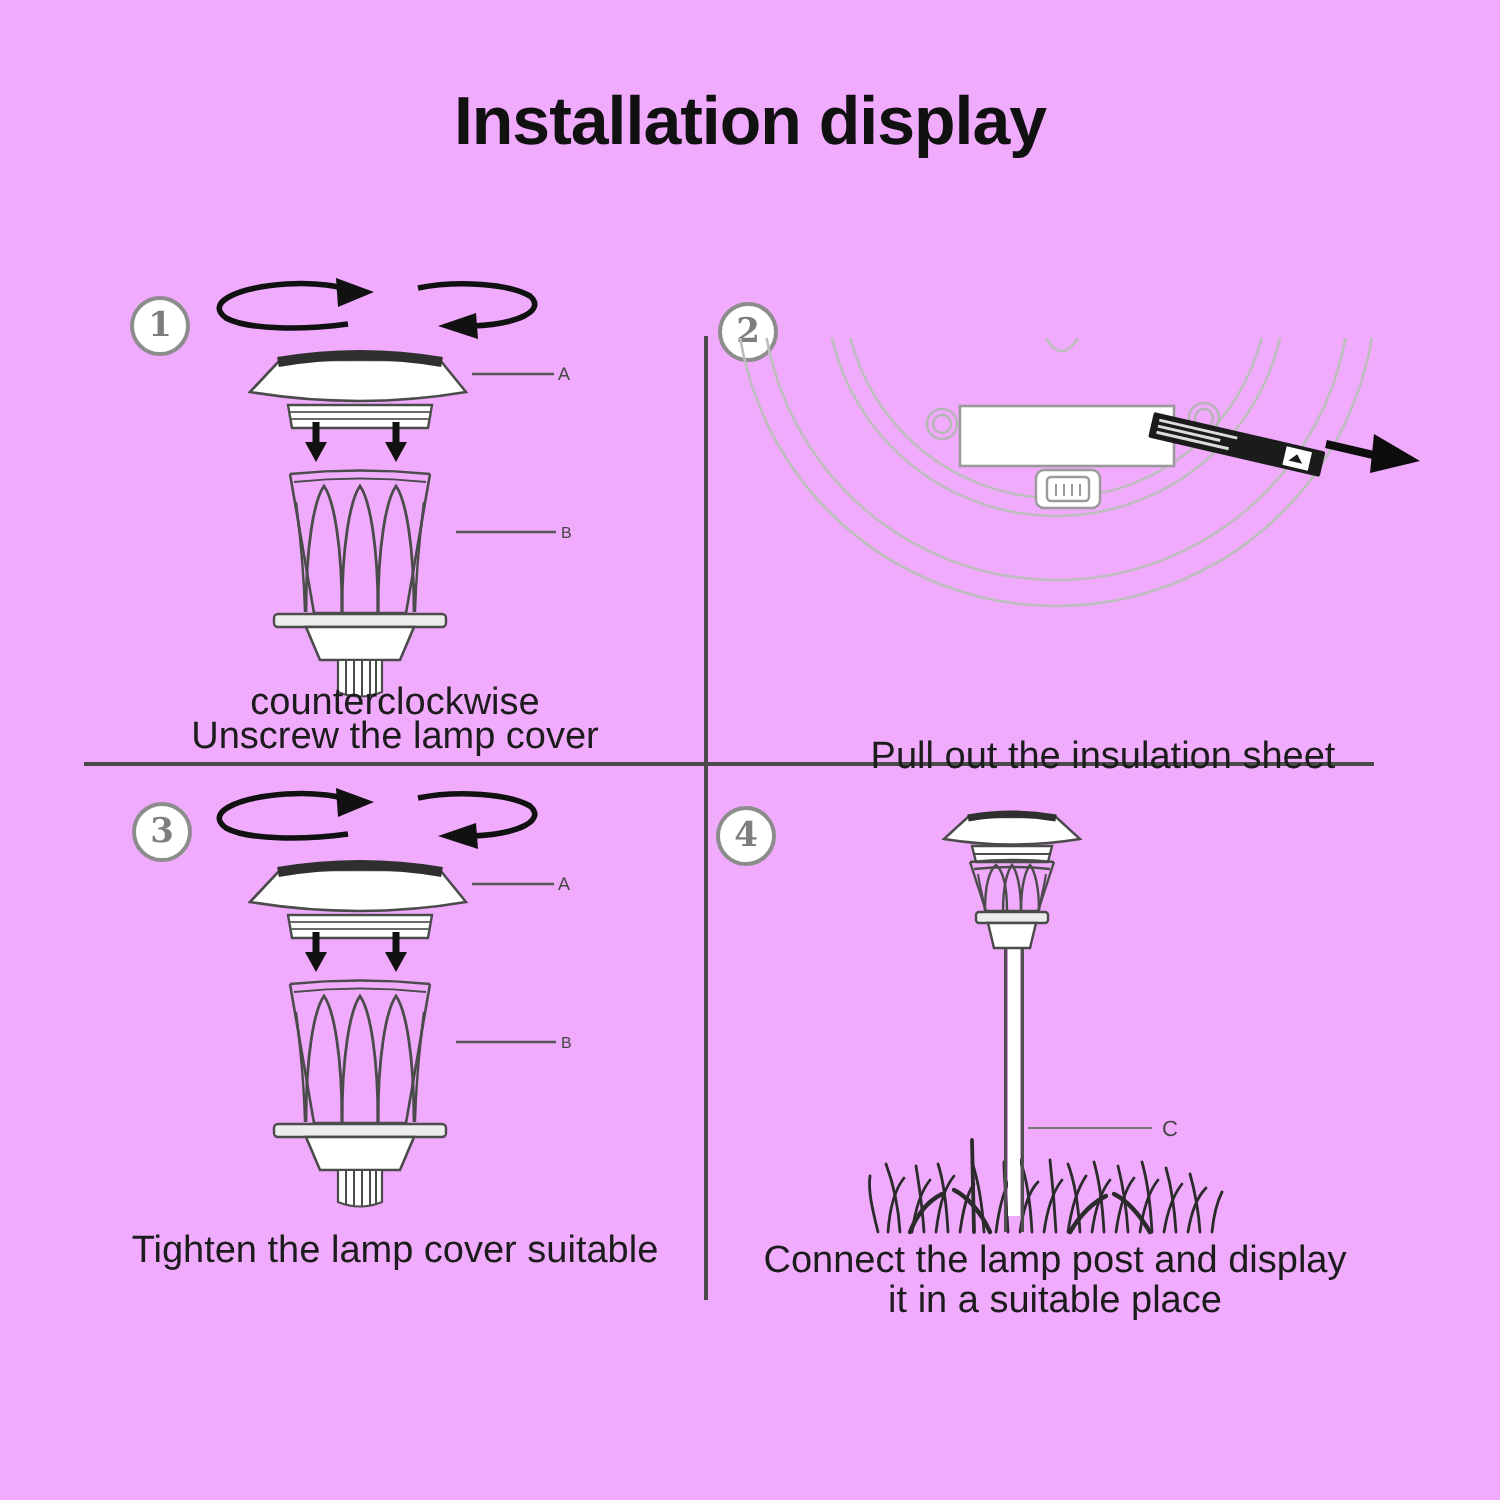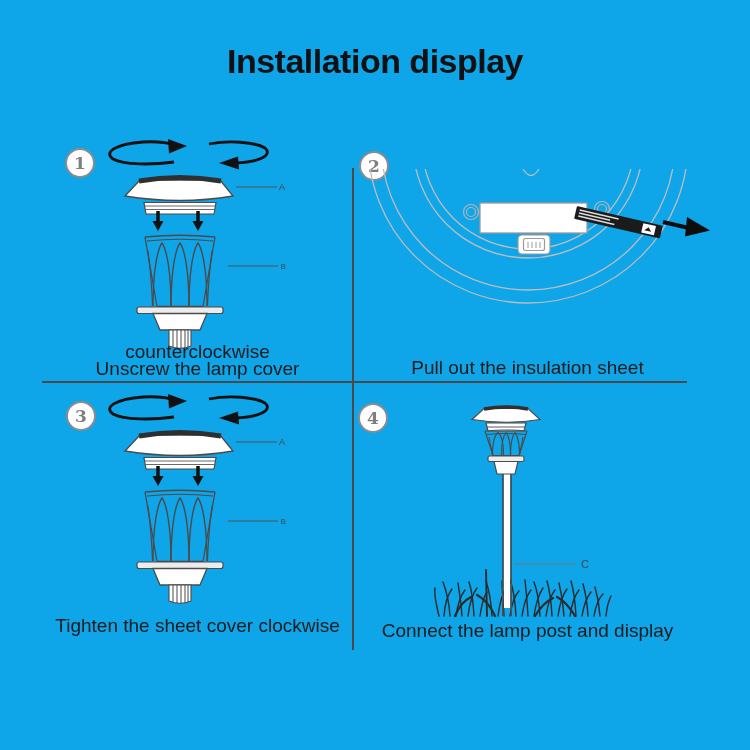--- a/index.html
+++ b/index.html
@@ -1,35 +1,35 @@
 <!DOCTYPE html>
 <html><head>
 <meta charset="utf-8">
 <style>
   html,body{margin:0;padding:0;background:#fff;}
-  .page{position:relative;width:750px;height:750px;background:#0ea5e9;overflow:hidden;
+  .page{position:relative;width:750px;height:750px;background:#f0abfc;overflow:hidden;
         font-family:"Liberation Sans",sans-serif;}
   .title{position:absolute;top:42px;left:0;width:750px;text-align:center;
          font-weight:700;font-size:34px;letter-spacing:-0.5px;color:#111;}
   .divider-v{position:absolute;left:352px;top:168px;width:2px;height:482px;background:#4a4a4a;}
   .divider-h{position:absolute;left:42px;top:381px;width:645px;height:2px;background:#4a4a4a;}
   .quad{position:absolute;}
   .q1{left:40px;top:135px;width:315px;height:250px;}
   .q2{left:355px;top:135px;width:360px;height:250px;}
   .q3{left:40px;top:390px;width:315px;height:255px;}
   .q4{left:355px;top:390px;width:345px;height:300px;}
   .badge{position:absolute;width:30px;height:30px;border:2.5px solid #8c8c8c;border-radius:50%;
          color:#7e7e7e;font-family:"DejaVu Serif",serif;font-weight:700;font-size:17px;
          display:flex;align-items:center;justify-content:center;box-sizing:border-box;background:#fff;}
   .q1 .badge{left:25px;top:13px;} .q2 .badge{left:4px;top:16px;}
   .q3 .badge{left:26px;top:11px;} .q4 .badge{left:3px;top:13px;}
   .art{position:absolute;left:0;top:0;}
   .caption{position:absolute;left:0;text-align:center;font-size:19px;color:#1c1c1c;}
   .q1 .caption{top:209px;width:315px;line-height:16.5px;}
-  .q2 .caption{top:223px;width:345px;line-height:19px;}
+  .q2 .caption{top:234px;width:345px;line-height:19px;padding-left:24px;}
   .q3 .caption{top:226px;width:315px;line-height:19px;}
   .q4 .caption{top:231px;width:345px;line-height:19.5px;}
   .part-label{font-family:"Liberation Sans",sans-serif;fill:#454545;}
   svg{display:block;}
 </style>
 </head>
 <body>
 
 <div class="page">
 
@@ -144,21 +144,21 @@
   </div>
 
   <div class="quad q3">
     <div class="badge">3</div>
     <svg class="art" width="315" height="215" viewBox="0 0 315 215">
       <use href="#lampExploded"></use>
       <text class="part-label" x="239" y="55" font-size="9">A</text>
       <text class="part-label" x="240.5" y="134" font-size="8">B</text>
     </svg>
     <div class="caption">
-      <div>Tighten the sheet cover clockwise</div>
+      <div>Tighten the lamp cover suitable</div>
     </div>
   </div>
 
   <div class="quad q4">
     <div class="badge">4</div>
     <svg class="art" width="345" height="240" viewBox="0 0 345 240">
       <g fill="none" stroke="#2b2b2b" stroke-width="1.4" stroke-linecap="round">
         <path d="M84,226 C81,214 79,205 80,198"></path>
           <path d="M89,226 C90,212 93,204 97,199"></path>
         <path d="M95,226 C94,210 91,200 88,192"></path>
@@ -211,16 +211,17 @@
           <path d="M134,47 C135,54 137,60 137.5,65.5 M168,47 C167,54 165,60 164.5,65.5" stroke-width="1"></path>
           <rect x="133" y="66" width="36" height="5.5" rx="1.5" fill="#ececec"></rect>
           <path d="M139,71.5 L163,71.5 L160,84 L142,84 Z" fill="#fff"></path>
         </g>
       </g>
       <path d="M159,174 L221,174" stroke="#777" stroke-width="1.1" fill="none"></path>
       <text class="part-label" x="226" y="178" font-size="11" fill="#666">C</text>
     </svg>
     <div class="caption">
       <div>Connect the lamp post and display</div>
+      <div>it in a suitable place</div>
     </div>
   </div>
 
 </div>
 
 </body></html>

